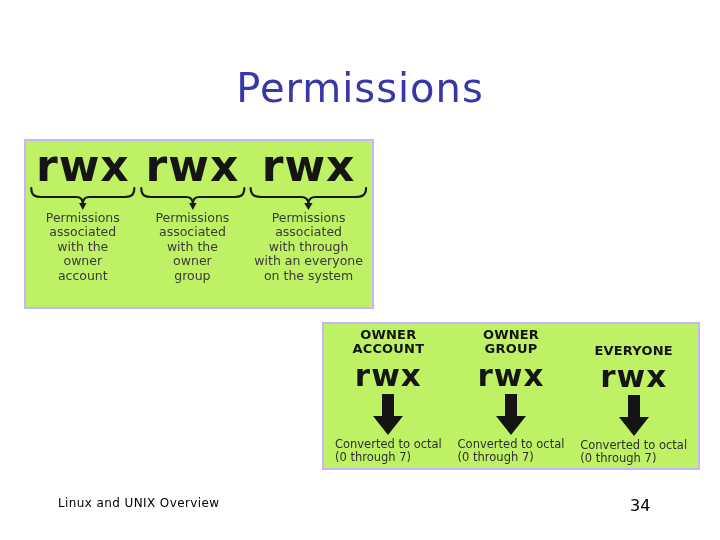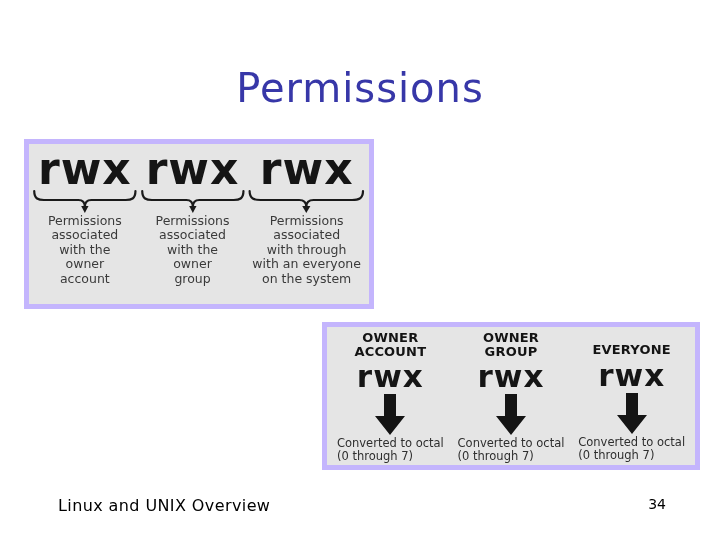--- a/index.html
+++ b/index.html
@@ -26,22 +26,22 @@
     font-size: 40px;
     font-weight: 400;
     letter-spacing: 1px;
     color: #3737a8;
     line-height: 1;
   }
 
   
   .figure-box {
     position: absolute;
-    background: #e5e5e5;
-    border: 5px solid #c4b5fd;
+    background: #bef264;
+    border: 2px solid #c4b5fd;
     box-sizing: border-box;
   }
 
   
   #figure-one {
     left: 24px;
     top: 139px;
     width: 350px;
     height: 170px;
   }
@@ -155,32 +155,32 @@
     white-space: nowrap;
     margin-top: 1px;
   }
 
   
   .footer-left {
     position: absolute;
     left: 58px;
     top: 496px;
     font-family: "DejaVu Sans", sans-serif;
-    font-size: 16px;
+    font-size: 12px;
     letter-spacing: 0.4px;
     color: #000000;
   }
   .footer-page {
     position: absolute;
     left: 630px;
     top: 496px;
     width: 36px;
-    text-align: right;
-    font-family: "DejaVu Sans", sans-serif;
-    font-size: 14px;
+    text-align: left;
+    font-family: "DejaVu Sans", sans-serif;
+    font-size: 16px;
     color: #000000;
   }
 </style>
 </head>
 <body>
 
 <div class="slide-title">Permissions</div>
 
 <div class="figure-box" id="figure-one">
   <div class="fig1-cols">

